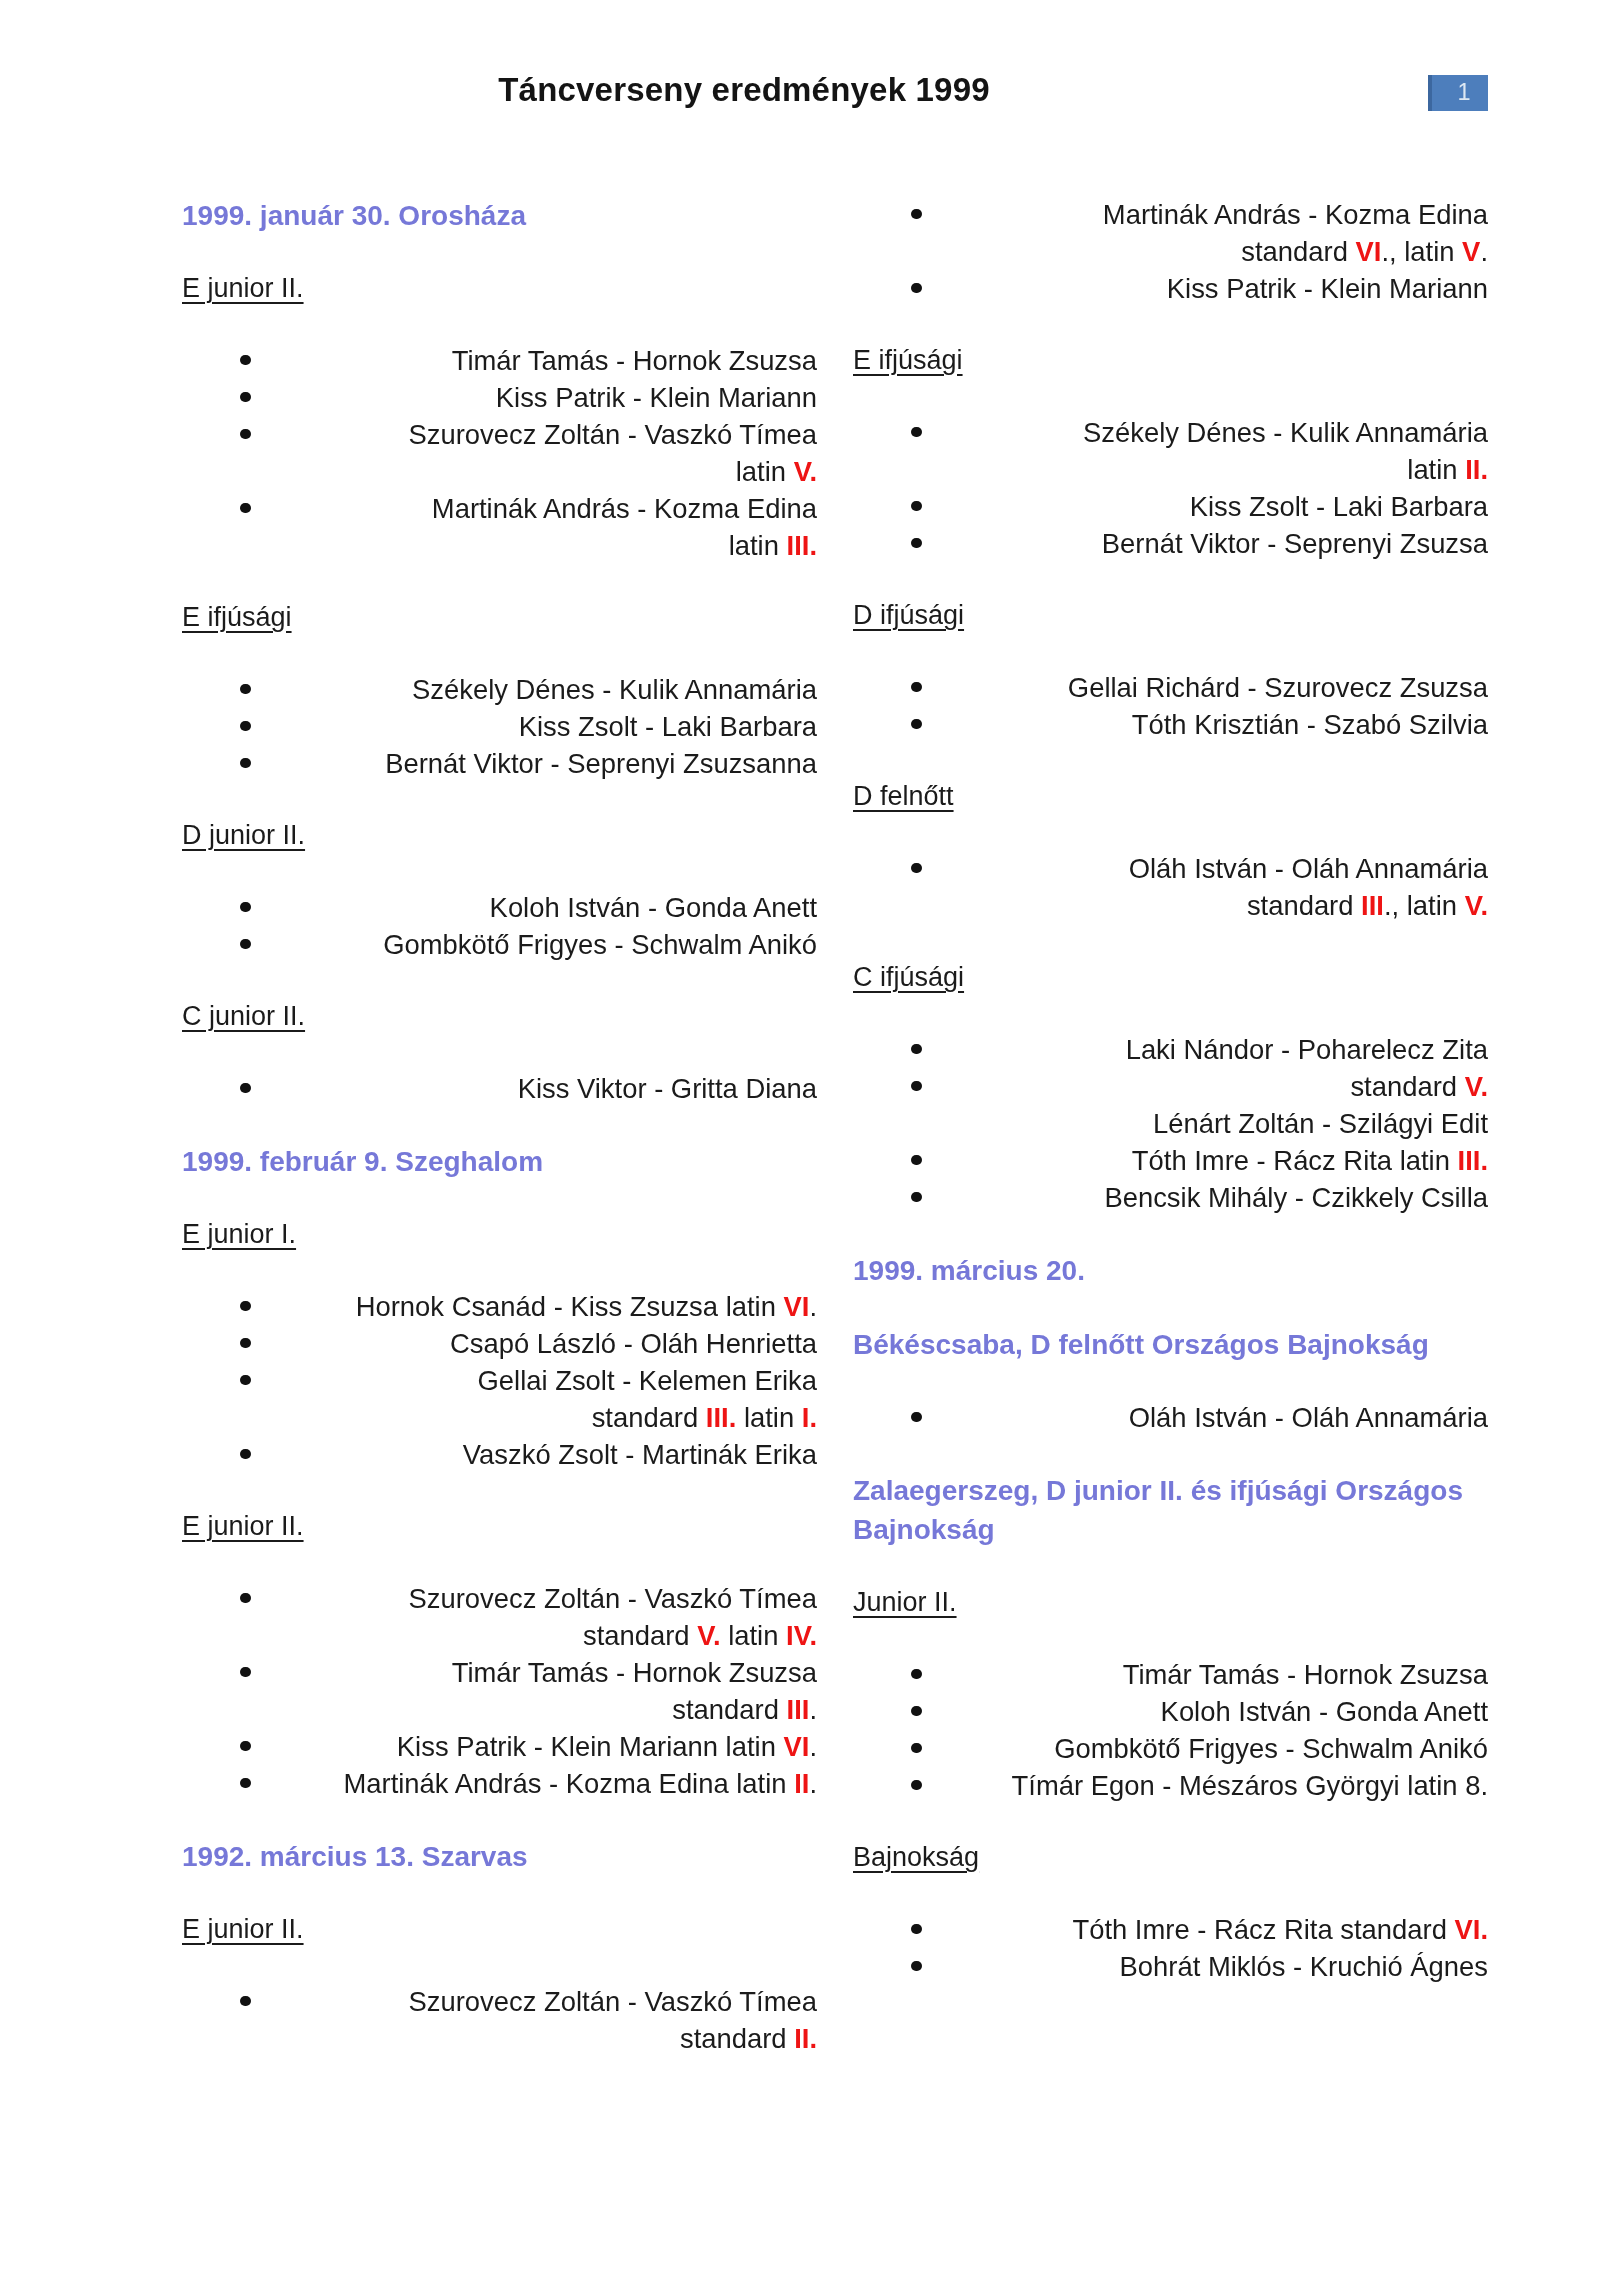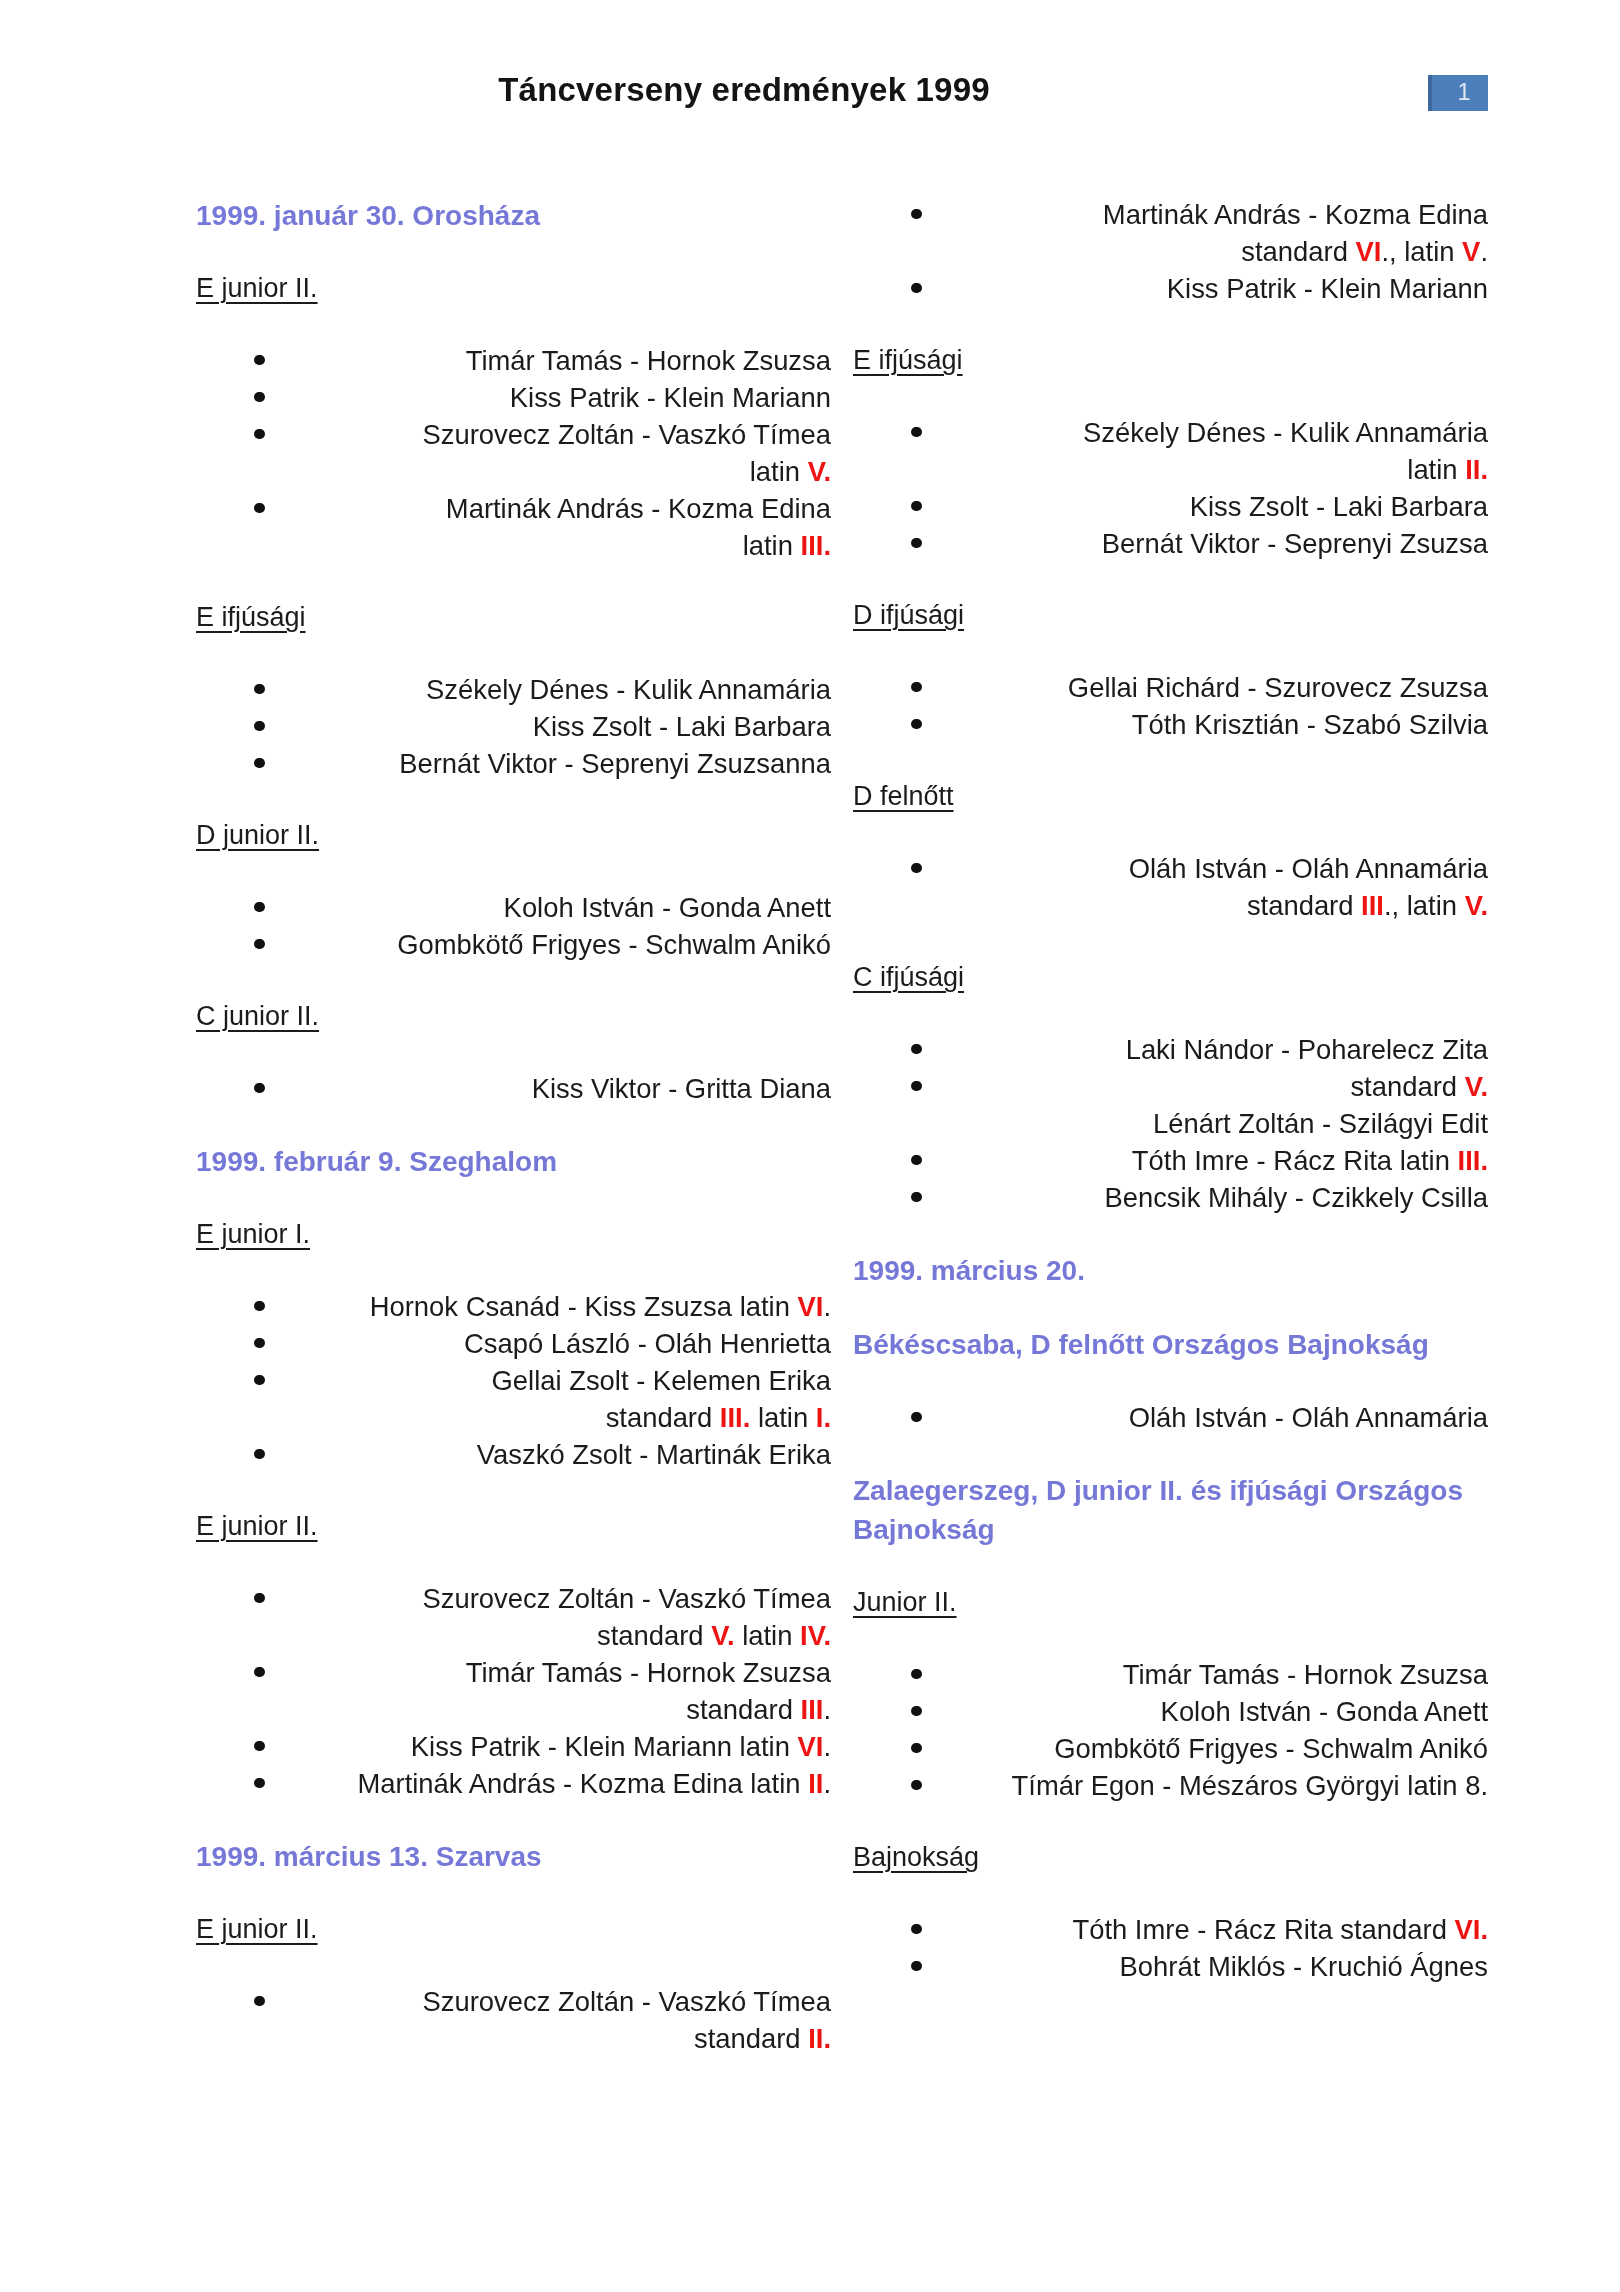--- a/index.html
+++ b/index.html
@@ -16,21 +16,21 @@
   }
   .page-badge {
     position:absolute; left:1428px; top:75px; width:192px; height:36px;
     background:var(--badge,#4d7ebc); border-left:4.9px solid var(--badge-edge,#3c679f);
     display:flex; align-items:center;
   }
   .page-badge .num {
     color:#dde8f3; font-size:23.5px; padding-left:25.5px; line-height:1;
   }
   .col { position:absolute; top:196px; }
-  .col-left  { left:196px; width:635px; }
+  .col-left  { left:182px; width:635px; }
   .col-right { left:853px; width:635px; }
   .col > :first-child { margin-top:0; }
   .block-date {
     color:var(--purple,#7678d8); font-weight:700; font-size:28px;
     line-height:39px; margin:35px 0;
   }
   .block-cat { font-size:27px; line-height:37px; margin:35px 0; color:#1b1b1b; }
   .block-cat .cat-text {
     text-decoration:underline; text-decoration-thickness:2px; text-underline-offset:4.9px;
   }
@@ -124,21 +124,21 @@
           <span class="line"><span>Timár Tamás - Hornok Zsuzsa</span></span>
           <span class="line"><span>standard </span><span class="red">III</span><span>.</span></span>
         </li>
         <li>
           <span class="line"><span>Kiss Patrik - Klein Mariann latin </span><span class="red">VI</span><span>.</span></span>
         </li>
         <li>
           <span class="line"><span>Martinák András - Kozma Edina latin </span><span class="red">II</span><span>.</span></span>
         </li>
       </ul>
-      <div class="block-date"><span class="date-text">1999. március 13. Szarvas</span></div>
+      <div class="block-date"><span class="date-text">1992. március 13. Szarvas</span></div>
       <div class="block-cat"><span class="cat-text">E junior II.</span></div>
       <ul class="results">
         <li>
           <span class="line"><span>Szurovecz Zoltán - Vaszkó Tímea</span></span>
           <span class="line"><span>standard </span><span class="red">II.</span></span>
         </li>
       </ul>
     </div>
   <div class="col col-right">
       <ul class="results">

